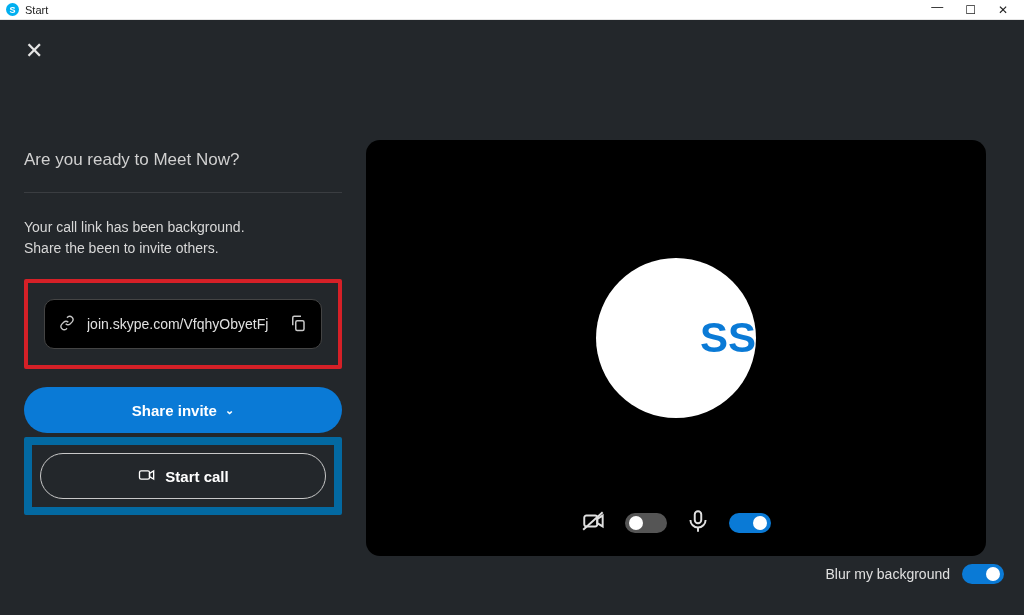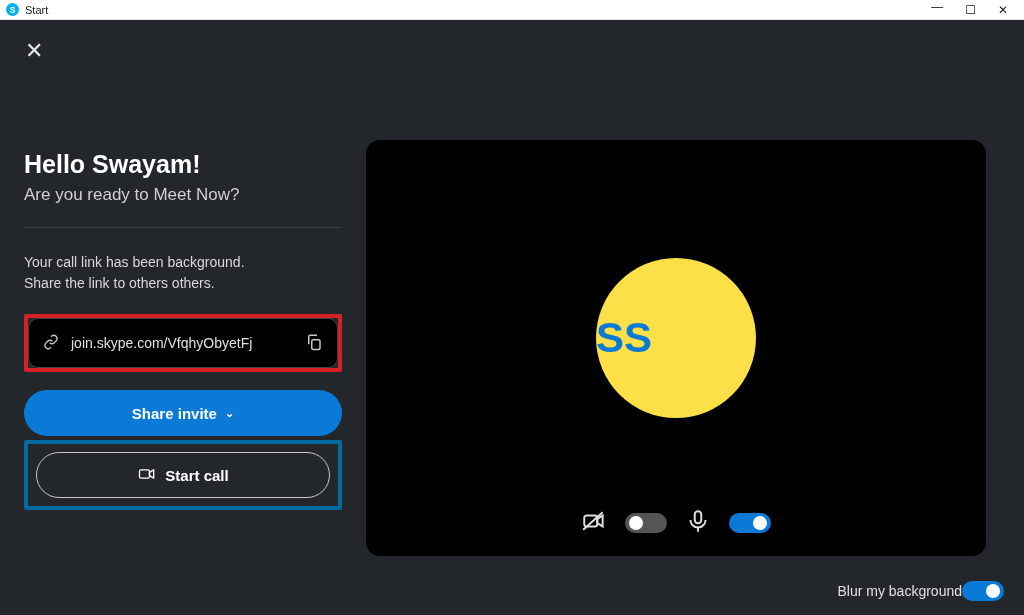--- a/index.html
+++ b/index.html
@@ -92,21 +92,21 @@
     }
     .info-line {
       font-size: 14px;
       color: #d8d8d8;
       line-height: 1.5;
       margin-bottom: 20px;
     }
 
     .highlight-box {
       border: 4px solid #d52027;
-      padding: 0;
+      padding: 16px;
       border-radius: 2px;
       margin-bottom: 18px;
     }
 
     .link-bar {
       background: #000;
       border: 1px solid #444;
       border-radius: 10px;
       height: 50px;
       display: flex;
@@ -157,49 +157,49 @@
       color: #fff;
     }
     .startcall-btn svg {
       width: 20px;
       height: 20px;
       stroke: #fff;
       fill: none;
     }
 
     .highlight-box2 {
-      border: 4px solid #0369a1;
+      border: 8px solid #0369a1;
       padding: 8px;
       border-radius: 2px;
     }
 
     .right-panel {
       flex: 1;
       padding: 120px 20px 0 0;
       position: relative;
     }
     .video-frame {
       width: 620px;
       height: 416px;
       background: #000;
       border-radius: 14px;
       position: relative;
     }
     .avatar {
       width: 160px;
       height: 160px;
-      background: #fde047;
+      background: #ffffff;
       border-radius: 50%;
       position: absolute;
       top: 118px;
       left: 50%;
       transform: translateX(-50%);
       display: flex;
       align-items: center;
-      justify-content: flex-start;
+      justify-content: flex-end;
       color: #0a7ad6;
       font-size: 42px;
       font-weight: 700;
     }
     .video-controls {
       position: absolute;
       bottom: 18px;
       left: 50%;
       transform: translateX(-50%);
       display: flex;
@@ -231,23 +231,24 @@
     }
     .toggle.off::after { left: 4px; }
     .toggle.on {
       background: #0a7ad6;
     }
     .toggle.on::after { right: 4px; }
 
     .blur-row {
       position: absolute;
       right: 20px;
-      bottom: 14px;
-      display: flex;
-      align-items: center;
+      bottom: 31px;
+      display: flex;
+      align-items: center;
+      gap: 12px;
       color: #e0e0e0;
       font-size: 14px;
     }
   </style>
 </head>
 <body>
 
 <div class="titlebar">
   <div class="app-icon">S</div>
   <div class="app-title">Start</div>
@@ -256,26 +257,25 @@
     <span class="win-btn">☐</span>
     <span class="win-btn">✕</span>
   </div>
 </div>
 
 <div class="app-body">
 
   <div class="close-x">✕</div>
 
   <div class="left-panel">
-    <div class="greeting">Hello Swayam!</div>
     <div class="subtitle">Are you ready to Meet Now?</div>
     <div class="divider"></div>
     <div class="info-line">
       <span>Your call link has been background.</span><br>
-      <span>Share the link to others others.</span>
+      <span>Share the been to invite others.</span>
     </div>
 
     <div class="highlight-box">
       <div class="link-bar">
         <span class="link-icon">
           <svg viewBox="0 0 24 24" fill="none" stroke-width="2">
             <path d="M10 13a5 5 0 0 0 7 0l3-3a5 5 0 0 0-7-7l-1 1"></path>
             <path d="M14 11a5 5 0 0 0-7 0l-3 3a5 5 0 0 0 7 7l1-1"></path>
           </svg>
         </span>

